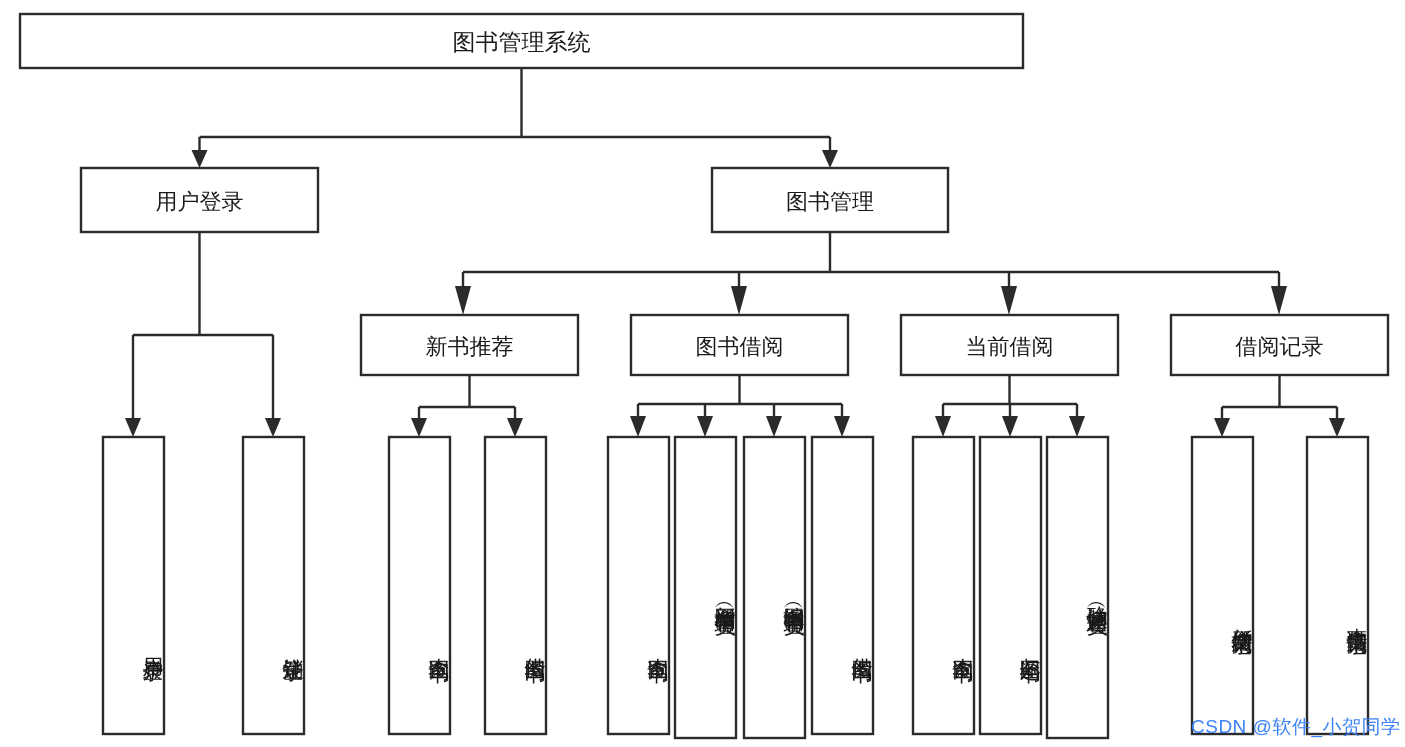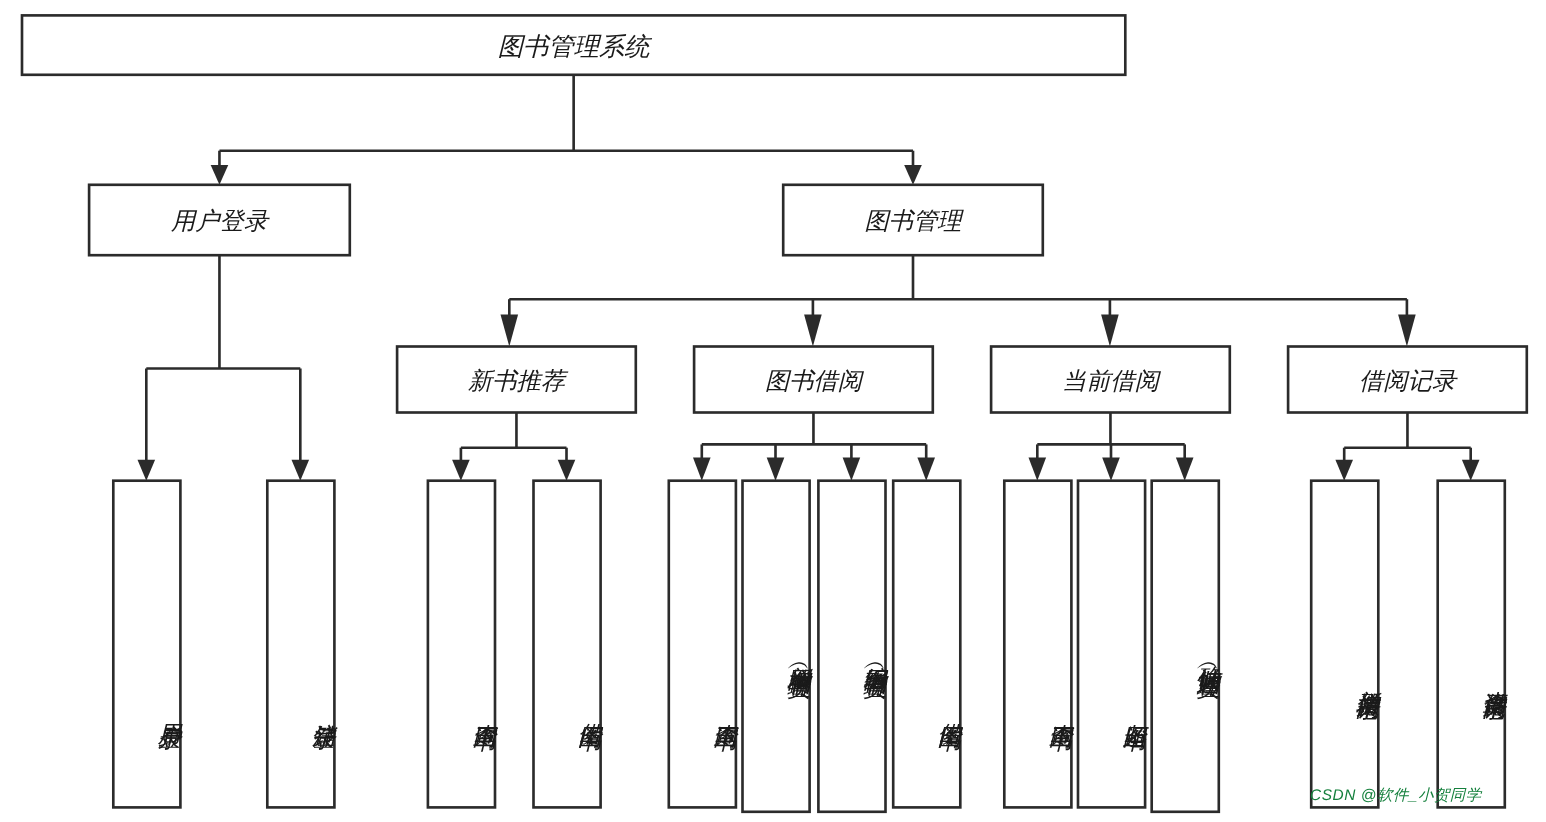--- a/index.html
+++ b/index.html
@@ -11,21 +11,20 @@
     width: 1405px;
     height: 747px;
     overflow: hidden;
     font-family: "Liberation Sans", "DejaVu Sans", sans-serif;
   }
   #diagram-root {
     position: relative;
     width: 1209px;
     height: 747px;
     background: #ffffff;
-    font-style: italic;
   }
   svg#diagram-svg {
     position: absolute;
     left: 0;
     top: 0;
     width: 1405px;
     height: 747px;
     display: block;
   }
   .node-box {
@@ -68,22 +67,22 @@
     letter-spacing: 1.5px;
     display: flex;
     align-items: flex-start;
     justify-content: center;
     white-space: nowrap;
     pointer-events: none;
   }
   .watermark {
     position: absolute;
     font-family: "Liberation Sans", "DejaVu Sans", sans-serif;
-    font-size: 14px;
-    color: #15803d;
+    font-size: 19px;
+    color: #3b82f6;
     white-space: nowrap;
     letter-spacing: 0.5px;
   }
 </style>
 </head>
 <body>
 
 <div id="diagram-root">
 
   <svg id="diagram-svg" viewBox="0 0 1405 747">

